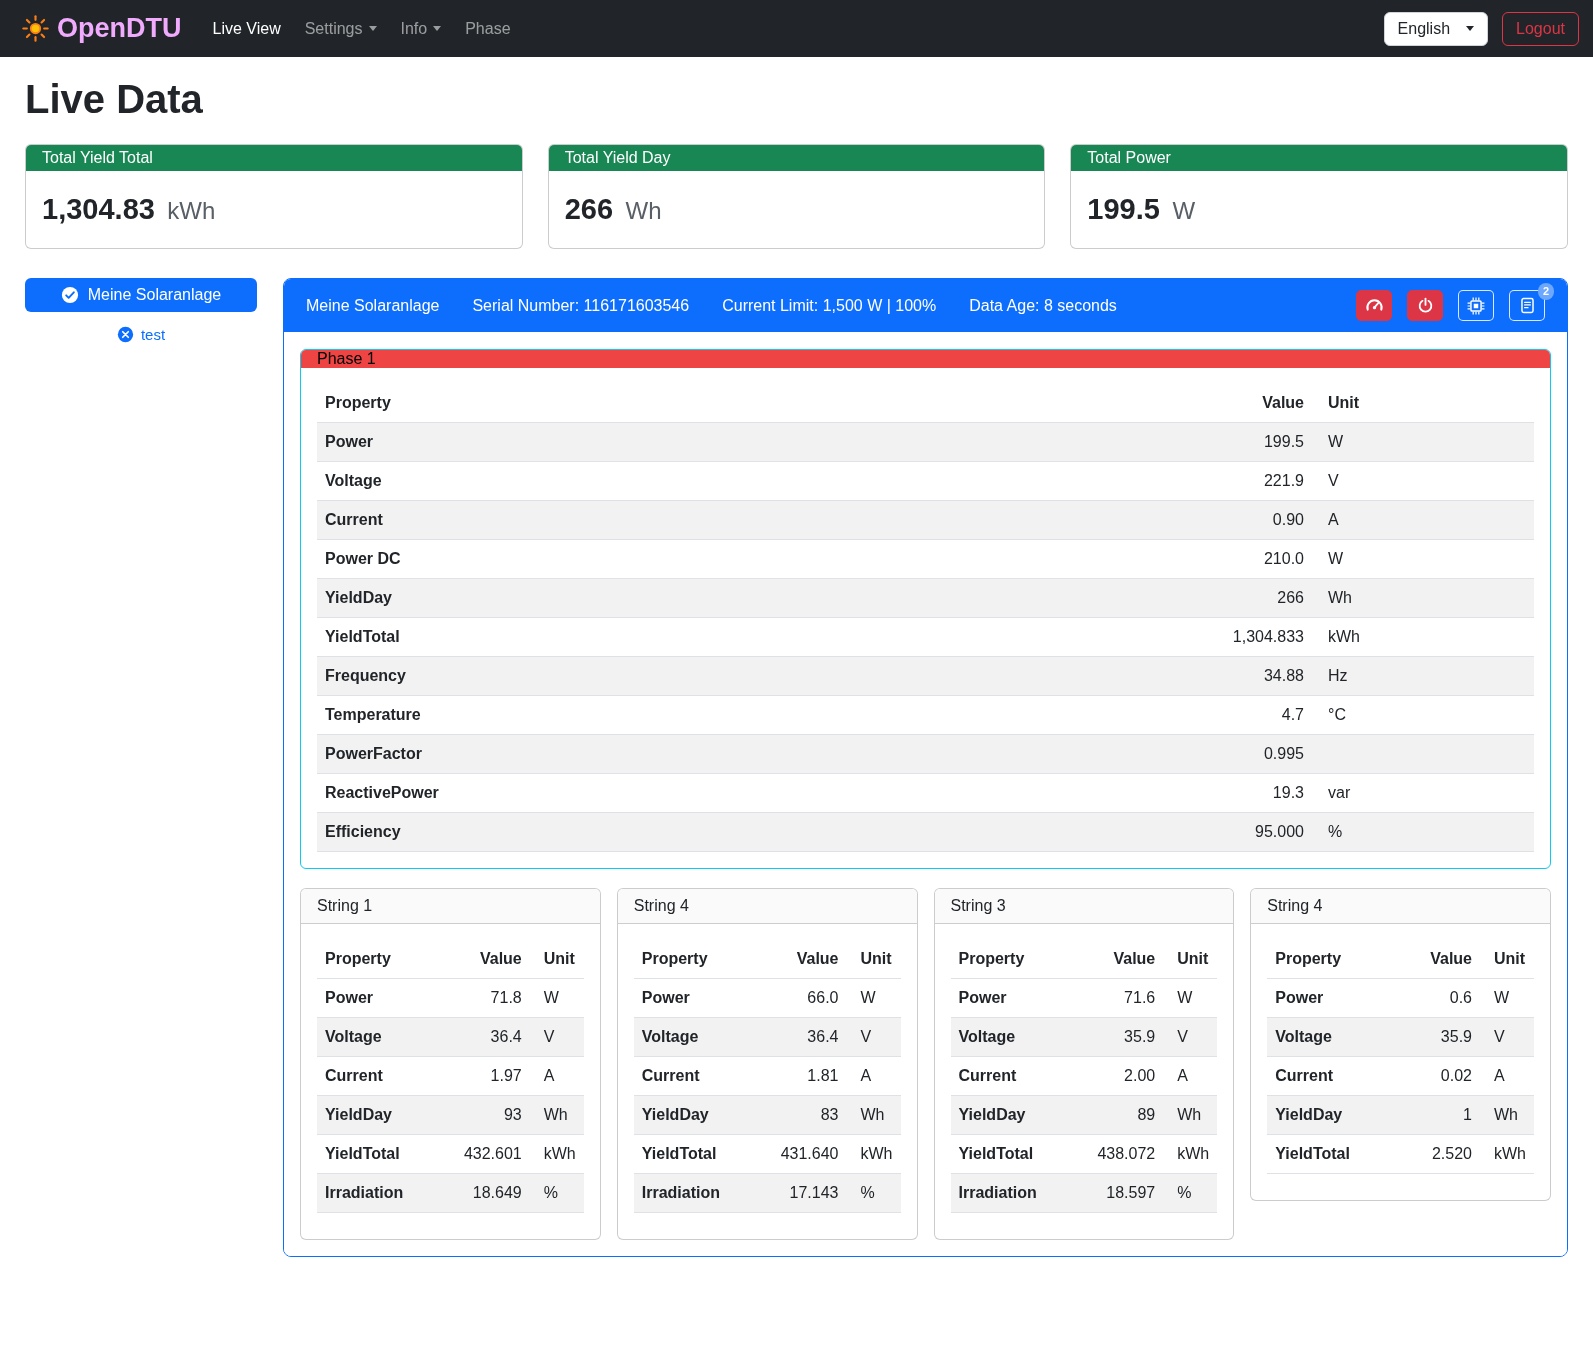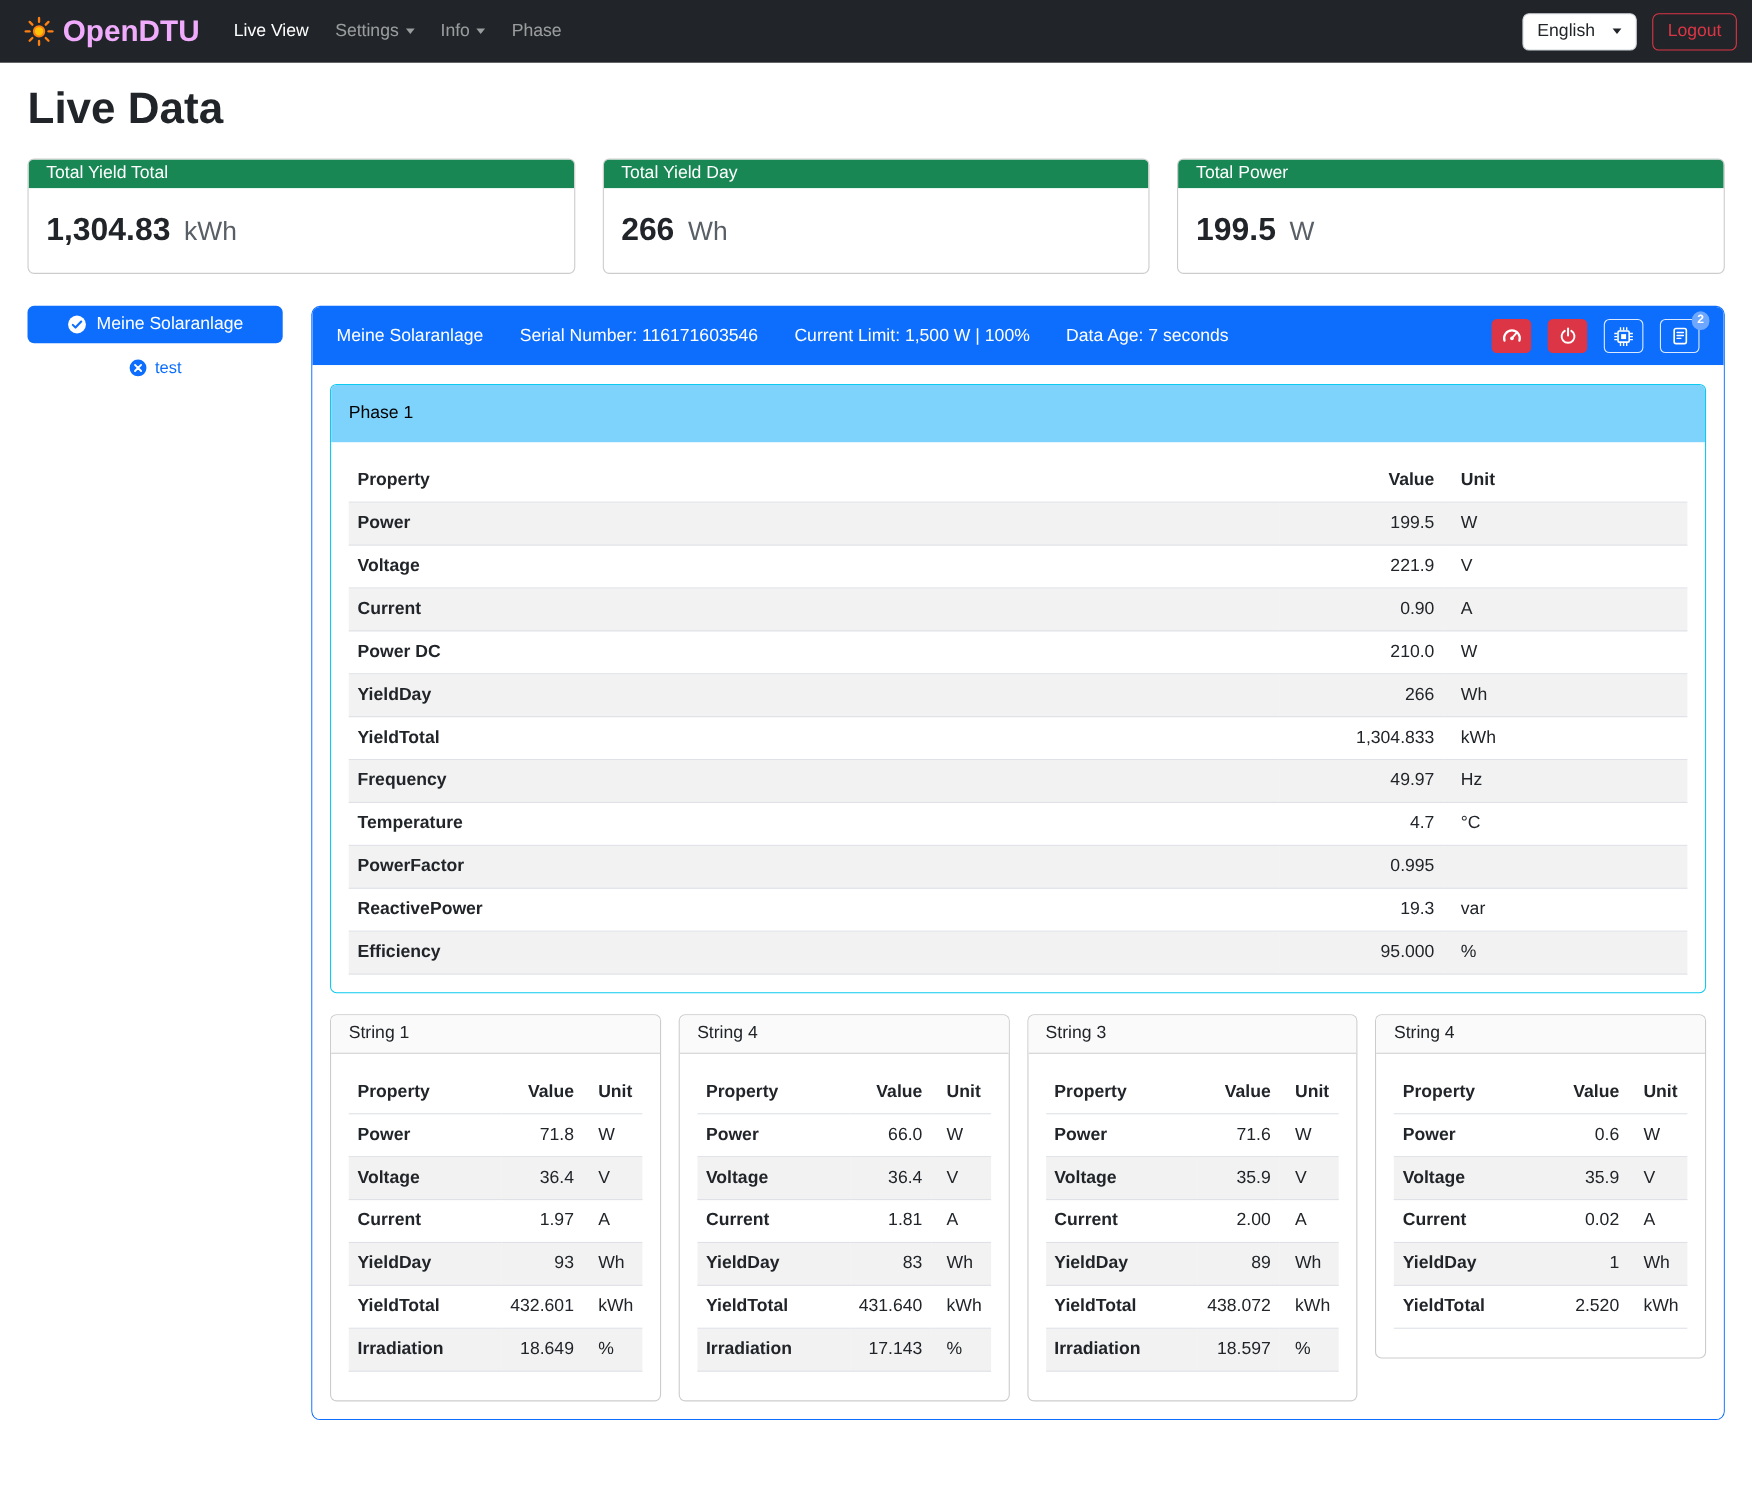--- a/index.html
+++ b/index.html
@@ -127,22 +127,22 @@
   }
 
   .panel-body { padding: 17px 16px 16px 16px; background: #fff; }
 
   
   .phase-card {
     border: 1px solid #0dcaf0; border-radius: 6px;
     overflow: hidden; margin-bottom: 19px;
   }
   .phase-card .card-header {
-    background: #7dd3fc; color: #000;
-    padding: 17px 16px; font-size: 16px;
+    background: #ef4444; color: #000;
+    padding: 0 16px; font-size: 16px;
   }
   .phase-card .card-body { padding: 16px; }
 
   table { width: 100%; border-collapse: collapse; font-size: 16px; }
   th, td {
     padding: 10px 8px;
     border-bottom: 1px solid #dee2e6;
     text-align: left; vertical-align: middle;
   }
   thead th { font-weight: 700; }
@@ -269,21 +269,21 @@
         </span>
         <span>test</span>
       </button>
     </div>
 
     <div class="panel">
       <div class="panel-header">
         <span class="hdr-item">Meine Solaranlage</span>
         <span class="hdr-item">Serial Number: 116171603546</span>
         <span class="hdr-item">Current Limit: 1,500 W | 100%</span>
-        <span class="hdr-item">Data Age: 7 seconds</span>
+        <span class="hdr-item">Data Age: 8 seconds</span>
 
         <span class="panel-actions">
           <button class="icon-btn red">
             <span style="display:inline-flex;">
               <svg width="19" height="19" viewBox="0 0 16 16">
                 <path d="M2.3 11.5 A6 6 0 1 1 13.7 11.5" fill="none" stroke="#ffffff" stroke-width="1.7" stroke-linecap="round"></path>
                 <path d="M8 9.6L11.5 5.6" stroke="#ffffff" stroke-width="1.5" stroke-linecap="round"></path>
                 <circle cx="8" cy="9.8" r="1.4" fill="#ffffff"></circle>
               </svg>
             </span>
@@ -358,21 +358,21 @@
                     <td class="val">266</td>
                     <td class="unit">Wh</td>
                   </tr>
                   <tr>
                     <th scope="row">YieldTotal</th>
                     <td class="val">1,304.833</td>
                     <td class="unit">kWh</td>
                   </tr>
                   <tr>
                     <th scope="row">Frequency</th>
-                    <td class="val">49.97</td>
+                    <td class="val">34.88</td>
                     <td class="unit">Hz</td>
                   </tr>
                   <tr>
                     <th scope="row">Temperature</th>
                     <td class="val">4.7</td>
                     <td class="unit">°C</td>
                   </tr>
                   <tr>
                     <th scope="row">PowerFactor</th>
                     <td class="val">0.995</td>

